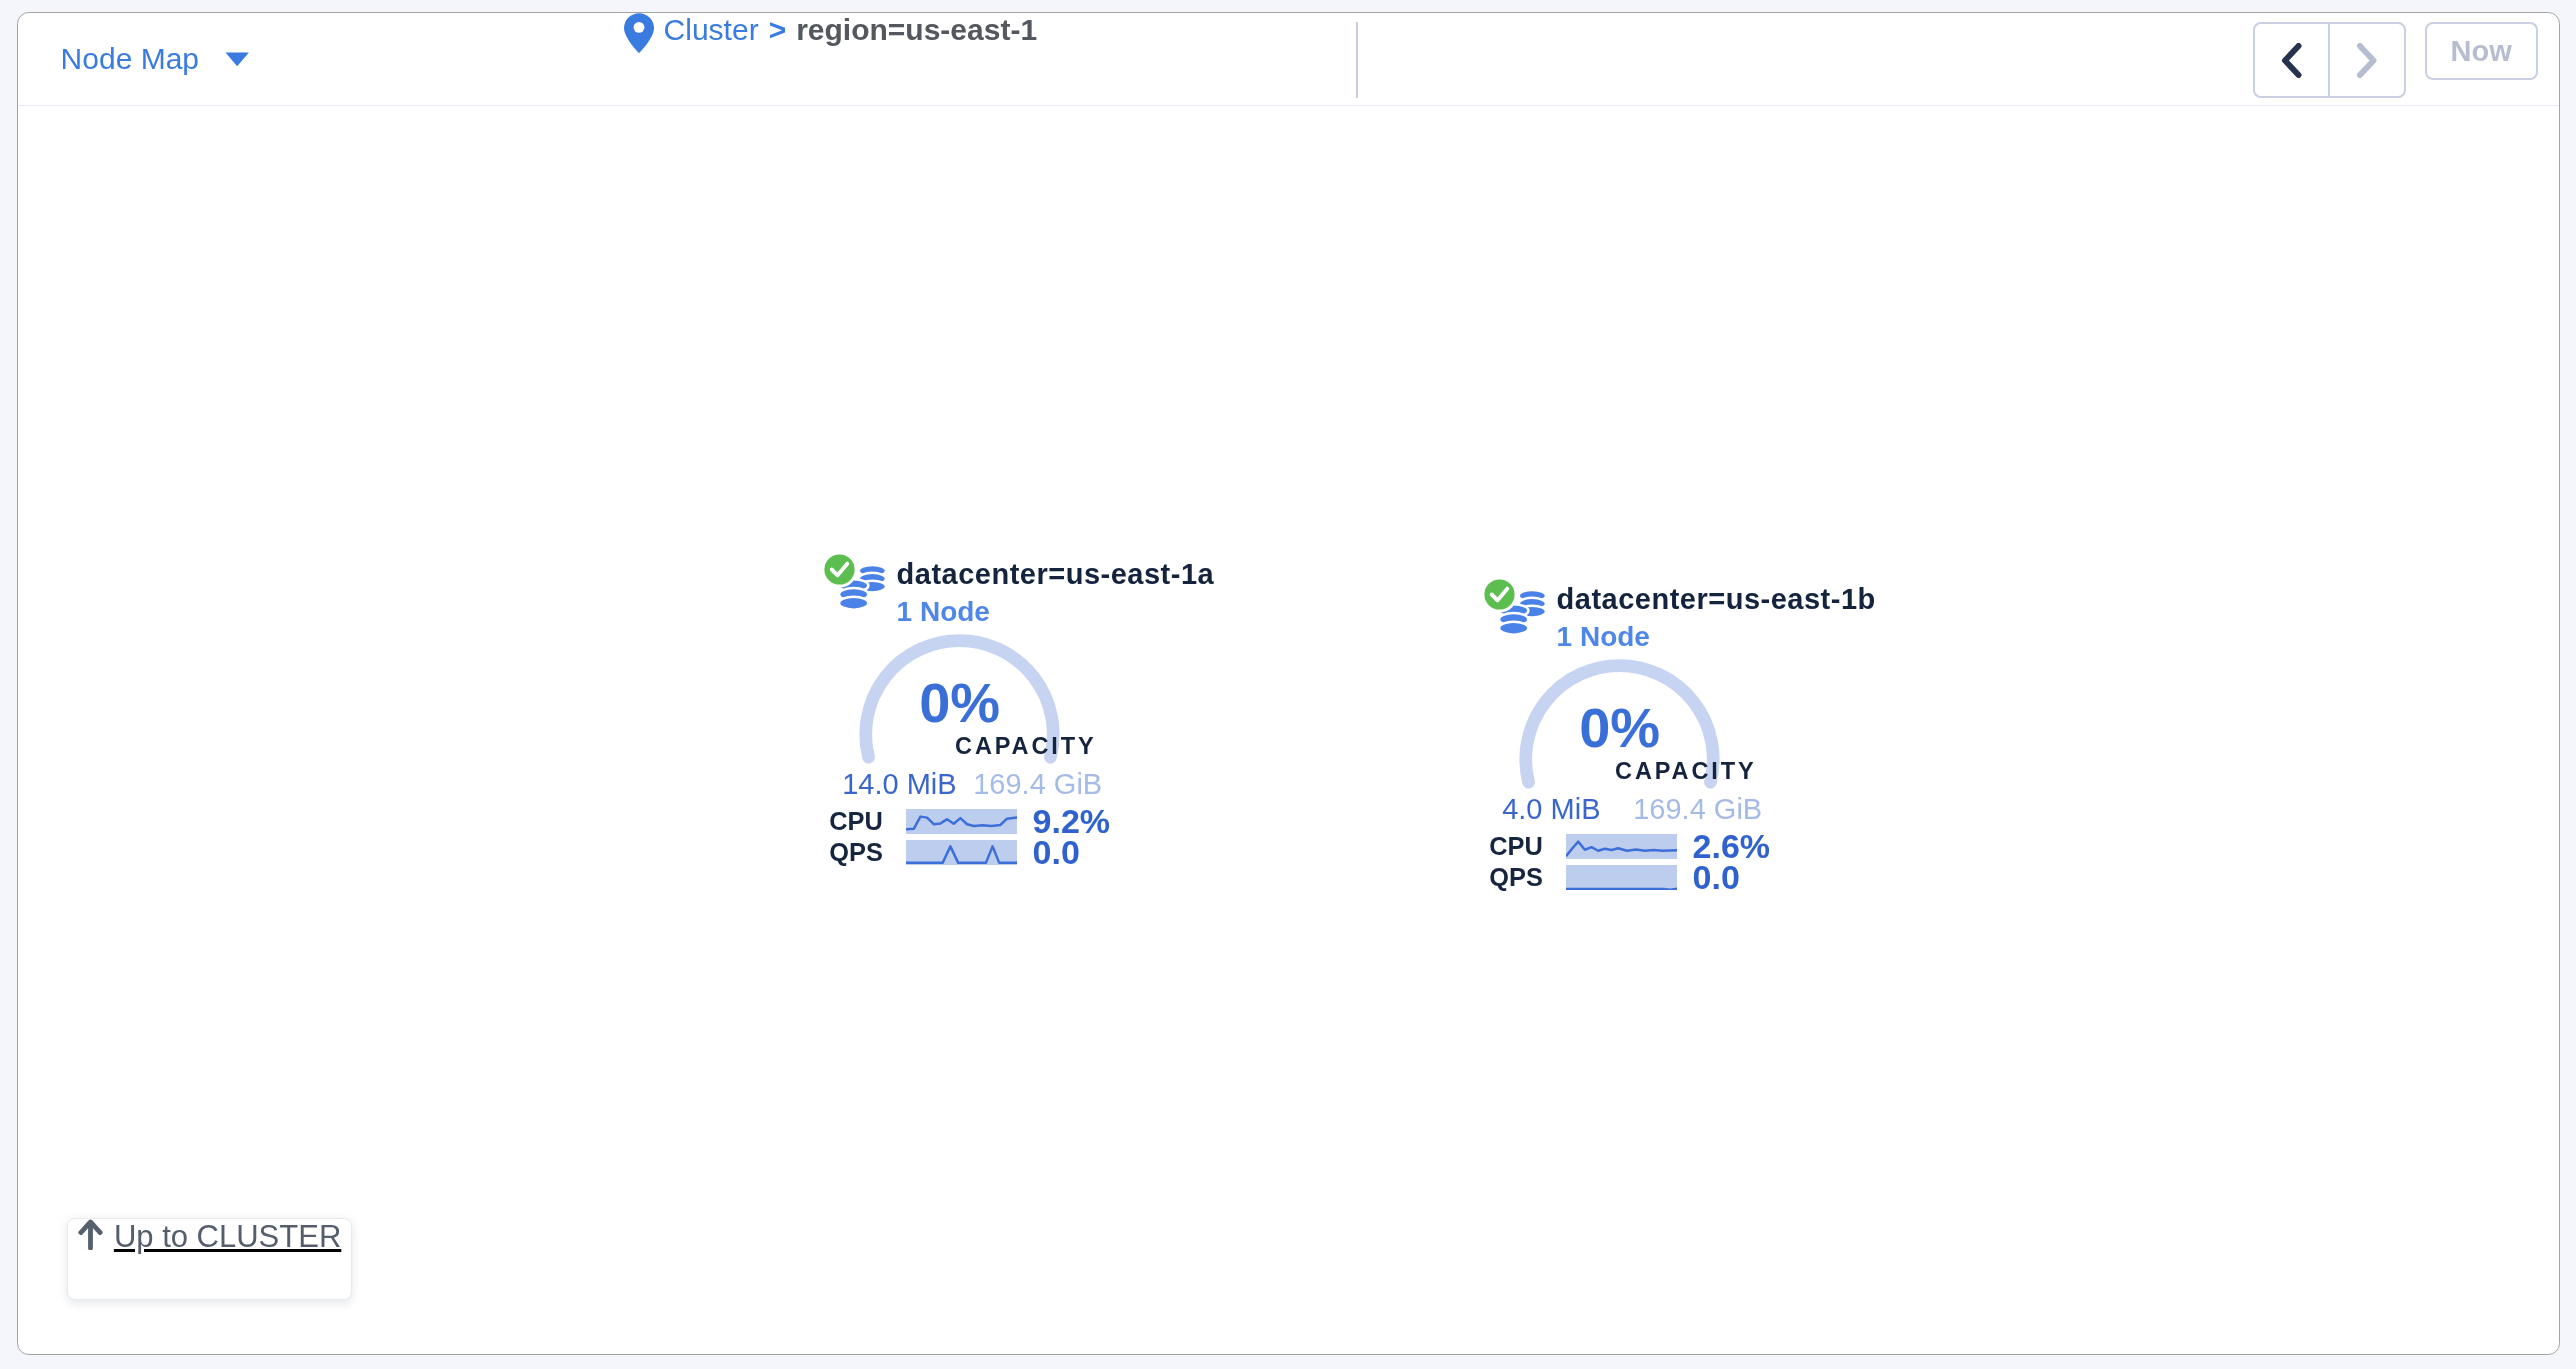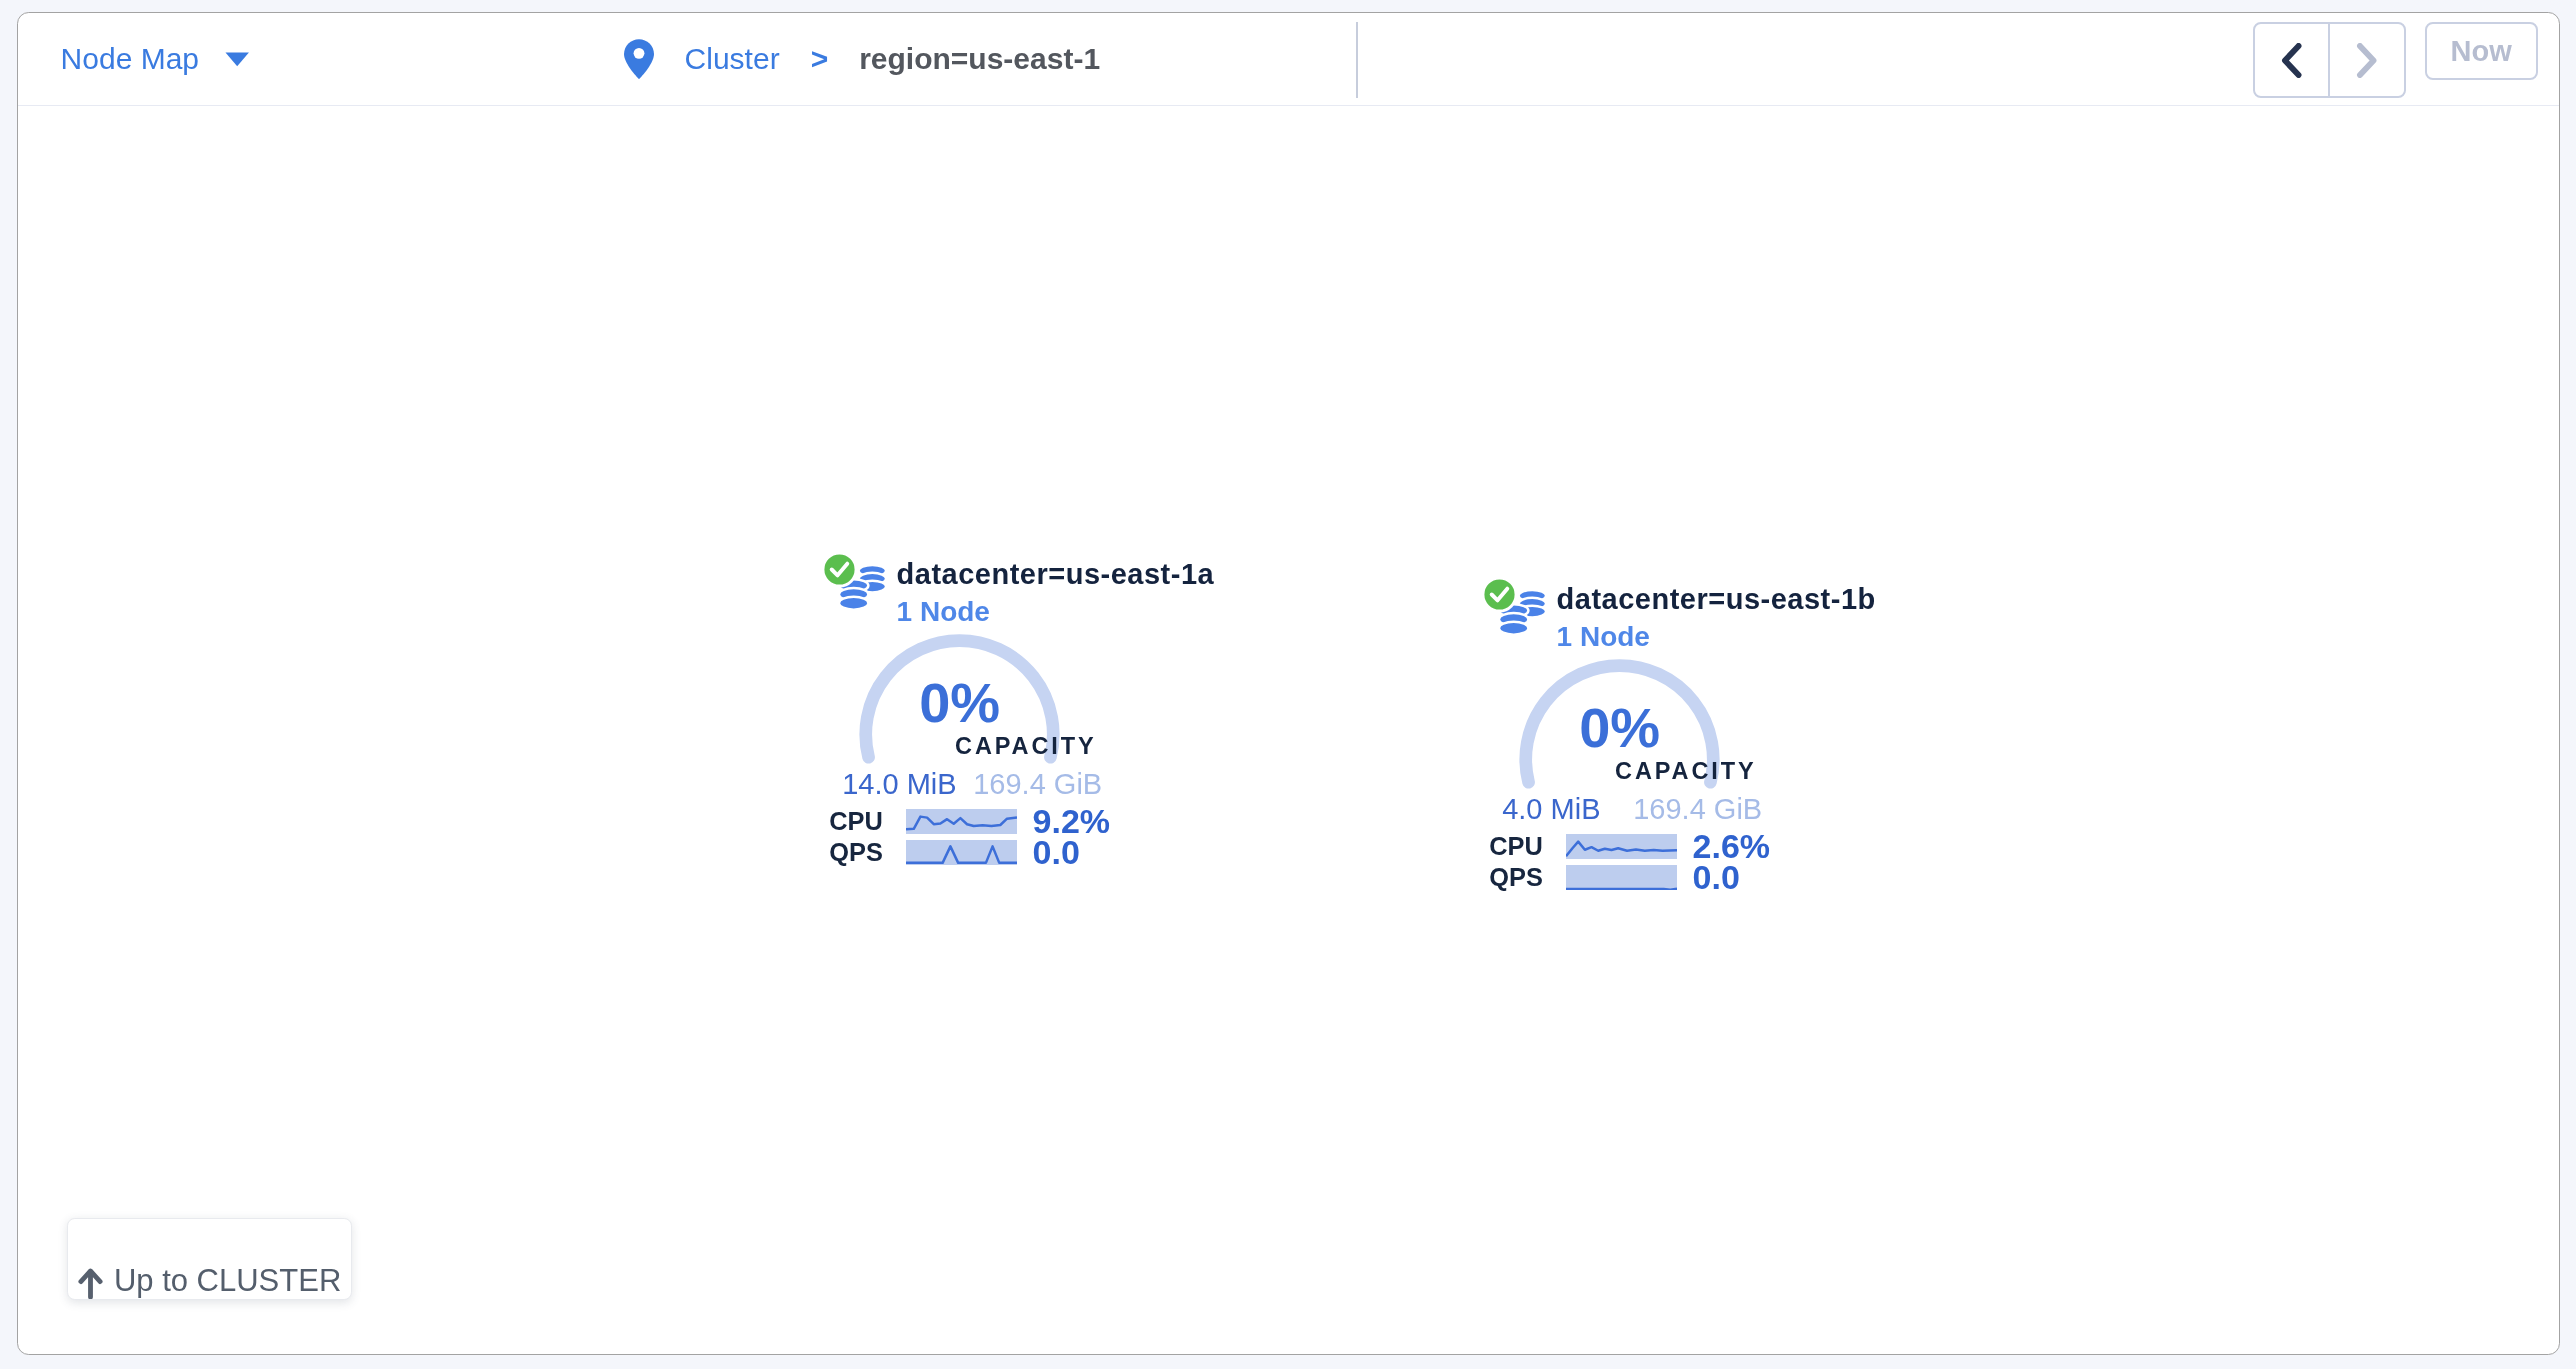--- a/index.html
+++ b/index.html
@@ -3,21 +3,21 @@
 <meta charset="utf-8">
 <style>
   * { margin:0; padding:0; box-sizing:border-box; }
   html,body { width:2576px; height:1369px; background:#f4f6fb; font-family:"Liberation Sans", sans-serif; overflow:hidden; }
   .panel { position:absolute; left:16.6px; top:11.7px; width:2543px; height:1343px; background:#ffffff; border:1px solid #a3a3a3; border-radius:11.7px; }
 
   
   .header { position:relative; height:93px; border-bottom:1px solid #e7eaf3; }
   .view-selector { position:absolute; left:43px; top:0; height:93px; display:flex; align-items:center; gap:25.4px; cursor:pointer; }
   .view-selector .label { font-size:30px; color:#3a7be0; }
-  .breadcrumb { position:absolute; left:606px; top:0; height:93px; display:flex; align-items:center; gap:31px; }
+  .breadcrumb { position:absolute; left:606px; top:0; height:93px; display:flex; align-items:flex-start; gap:10px; }
   .breadcrumb .root { font-size:30px; color:#3a7be0; font-weight:500; cursor:pointer; }
   .breadcrumb .sep { font-size:30px; color:#3a7be0; font-weight:700; }
   .breadcrumb .current { font-size:30px; color:#53575e; font-weight:700; }
   .header-divider { position:absolute; left:1338px; top:9.8px; width:2px; height:76px; background:#c7cddc; }
 
   .time-dropdown { position:absolute; left:1384px; top:9.8px; width:826px; height:76px; border:2px solid #c9d0e2; border-radius:7.8px; background:#fff; display:flex; align-items:center; cursor:pointer; }
   .time-badge { margin-left:21.5px; background:#dde2ee; border-radius:7.8px; padding:9.8px 15.6px; font-size:26.4px; font-weight:700; color:#202c42; }
   .time-label { margin-left:27px; font-size:30px; font-weight:700; color:#1e2b40; }
   .time-chevron { position:absolute; right:41px; top:31px; }
 
@@ -41,21 +41,21 @@
   .cap-used { font-size:29px; color:#3a66cc; }
   .cap-total { font-size:29px; color:#a5bbe7; }
   .metric-row { position:absolute; left:0; width:333px; height:27px; }
   .metric-row.r0 { top:257px; } .metric-row.r1 { top:288px; }
   .metric-label { position:absolute; left:0; top:0; width:67px; text-align:center; font-size:25.4px; font-weight:700; color:#17263f; line-height:27px; }
   .spark-box { position:absolute; left:83px; top:1px; width:111px; height:25.4px; background:#bdcdee; }
   .spark-box svg { display:block; width:111px; height:25.4px; }
   .metric-value { position:absolute; left:210px; top:0; font-size:34px; font-weight:700; color:#2f62ce; line-height:27px; }
 
   
-  .up-button { position:absolute; left:49px; top:1205px; width:285px; height:82px; background:#fff; border:1px solid #e8eaee; border-radius:7.8px; box-shadow:0 2.9px 9.8px rgba(60,70,90,0.14); display:flex; align-items:flex-end; justify-content:center; gap:10px; cursor:pointer; }
+  .up-button { position:absolute; left:49px; top:1205px; width:285px; height:82px; background:#fff; border:1px solid #e8eaee; border-radius:7.8px; box-shadow:0 2.9px 9.8px rgba(60,70,90,0.14); display:flex; align-items:flex-start; justify-content:center; gap:10px; cursor:pointer;text-decoration:underline; }
   .up-button .txt { font-size:31px; color:#545e6c; }
 </style>
 </head>
 <body>
 
 <div class="panel">
 
   <div class="header">
 
     <div class="view-selector">

